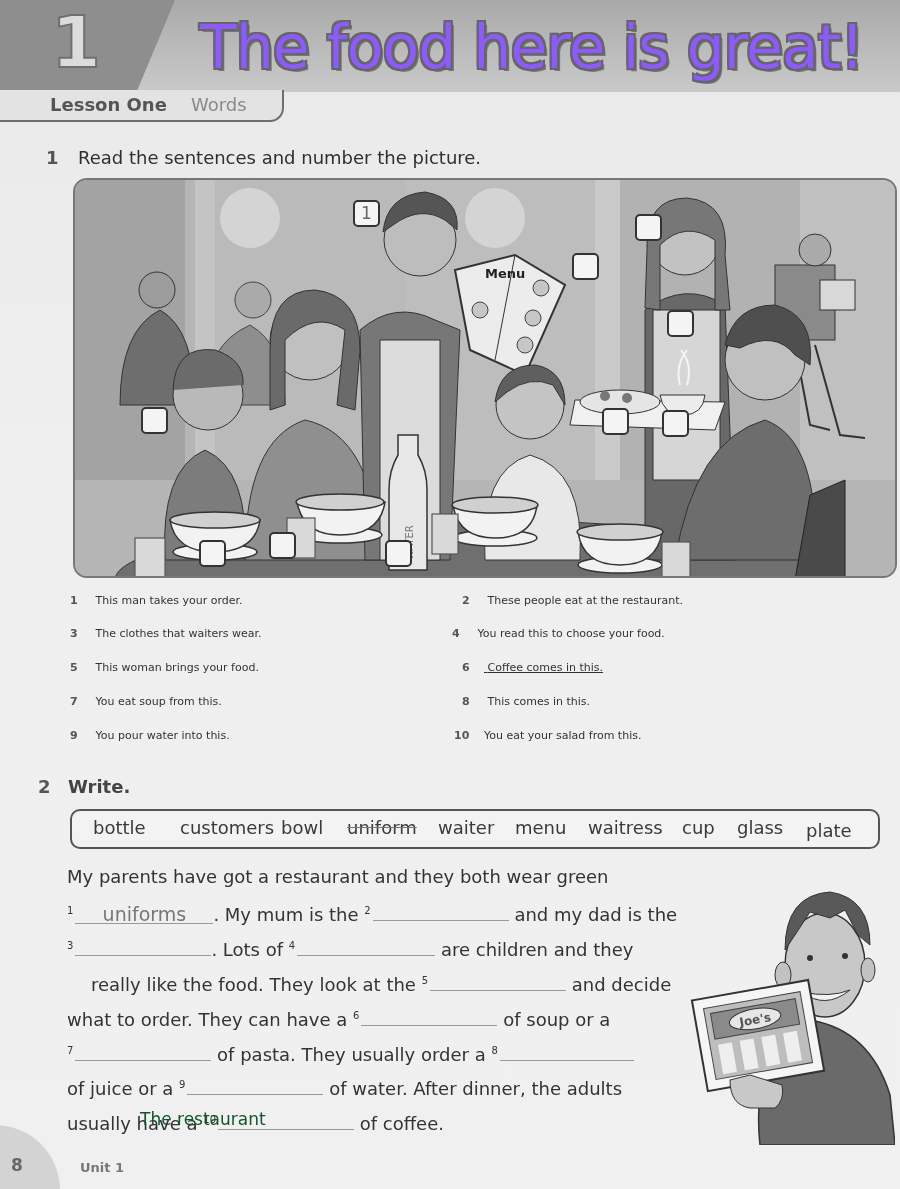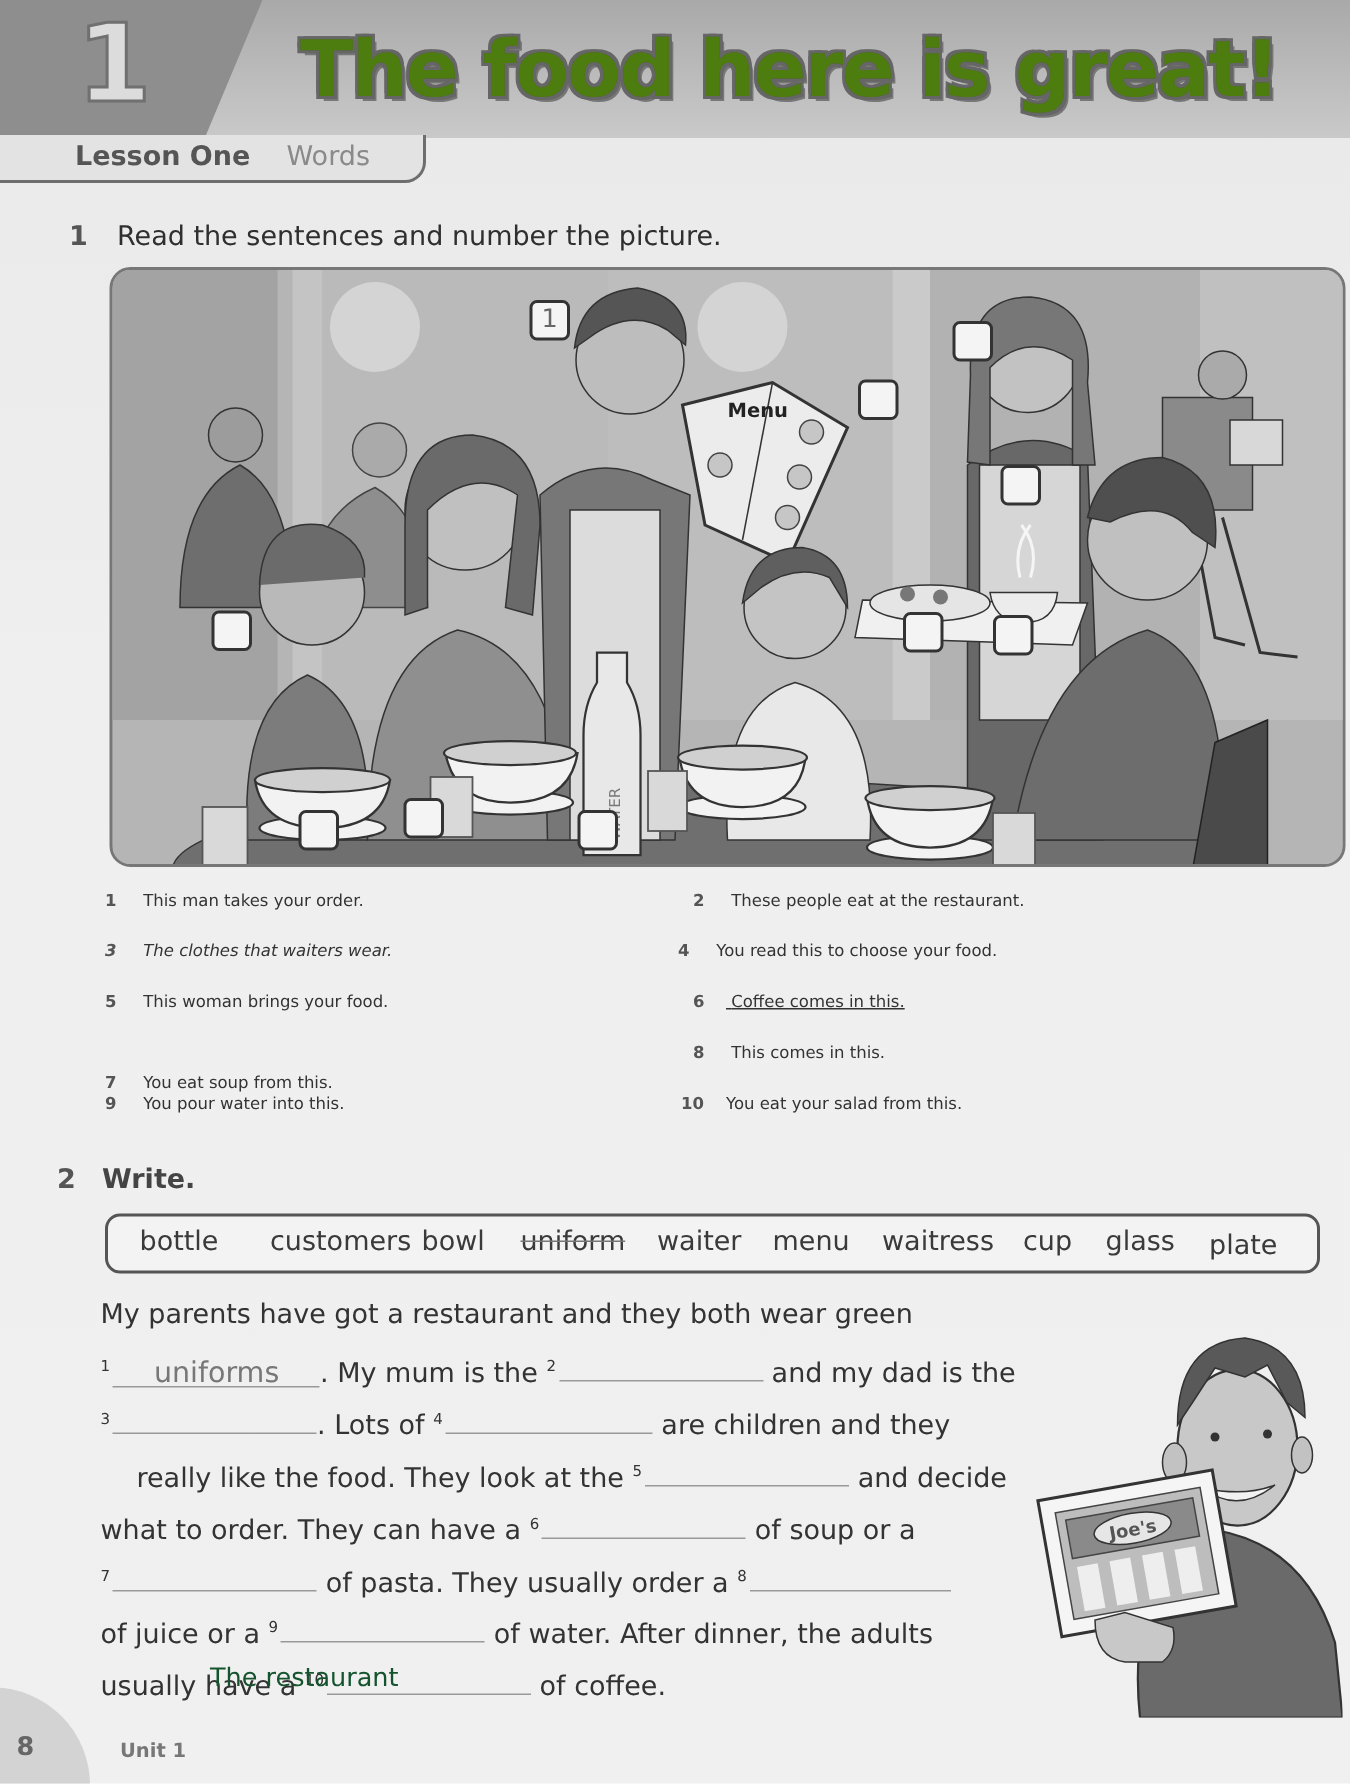--- a/index.html
+++ b/index.html
@@ -22,22 +22,22 @@
   }
   .unit-num {
     position: absolute; left: 46px; top: 2px; width: 60px; height: 80px;
     font-family: "DejaVu Sans", sans-serif; font-weight: bold;
     font-size: 72px; line-height: 80px; color: #dcdcdc;
     text-align: center;
     -webkit-text-stroke: 2px #707070;
   }
   .page-title {
     position: absolute; left: 200px; top: 12px; height: 70px;
-    font-family: "DejaVu Sans", sans-serif; font-weight: bold;
-    font-size: 52px; line-height: 70px; color: #4d7c0f;
+    font-family: "DejaVu Sans", sans-serif; font-weight: normal;
+    font-size: 60px; line-height: 70px; color: #8b5cf6;
     letter-spacing: -1px;
     text-shadow: 0 0 0 #555, 2px 2px 0 #666, -2px -2px 0 #666, 2px -2px 0 #666, -2px 2px 0 #666, 3px 3px 0 #777;
   }
   .lesson-bar {
     position: absolute; left: 0; top: 90px; width: 284px; height: 32px;
     background: #e3e3e3;
     border-bottom: 2px solid #6e6e6e; border-right: 2px solid #6e6e6e;
     border-bottom-right-radius: 14px;
   }
   .lesson-label {
@@ -211,25 +211,25 @@
 <div class="answer-box" style="left:667px; top:310px;"></div>
 <div class="answer-box" style="left:141px; top:407px;"></div>
 <div class="answer-box" style="left:602px; top:408px;"></div>
 <div class="answer-box" style="left:662px; top:410px;"></div>
 <div class="answer-box" style="left:199px; top:540px;"></div>
 <div class="answer-box" style="left:269px; top:532px;"></div>
 <div class="answer-box" style="left:385px; top:540px;"></div>
 
 <div class="sentence" style="left:70px; top:594px;"><span class="n">1</span> <span>This man takes your order.</span></div>
 <div class="sentence" style="left:462px; top:594px;"><span class="n">2</span> <span>These people eat at the restaurant.</span></div>
-<div class="sentence" style="left:70px; top:627px;font-style:italic;"><span class="n">3</span> <span>The clothes that waiters wear.</span></div>
+<div class="sentence" style="left:70px; top:627px;"><span class="n">3</span> <span>The clothes that waiters wear.</span></div>
 <div class="sentence" style="left:452px; top:627px;"><span class="n">4</span> <span>You read this to choose your food.</span></div>
 <div class="sentence" style="left:70px; top:661px;"><span class="n">5</span> <span>This woman brings your food.</span></div>
 <div class="sentence" style="left:462px; top:661px;text-decoration:underline;"><span class="n">6</span> <span>Coffee comes in this.</span></div>
-<div class="sentence" style="left:70px; top:695px;margin-top:20px;"><span class="n">7</span> <span>You eat soup from this.</span></div>
+<div class="sentence" style="left:70px; top:695px;"><span class="n">7</span> <span>You eat soup from this.</span></div>
 <div class="sentence" style="left:462px; top:695px;"><span class="n">8</span> <span>This comes in this.</span></div>
 <div class="sentence" style="left:70px; top:729px;"><span class="n">9</span> <span>You pour water into this.</span></div>
 <div class="sentence" style="left:454px; top:729px;"><span class="n" style="width:30px;">10</span><span>You eat your salad from this.</span></div>
 
 <div class="ex-num" style="left:38px; top:776px;">2</div>
 <div class="ex-title bold" style="left:68px; top:776px; color:#444;">Write.</div>
 
 <div class="word-box"></div>
 <span class="word" style="left:93px;">bottle</span>
 <span class="word" style="left:168px;margin-left:12px;">customers</span>

